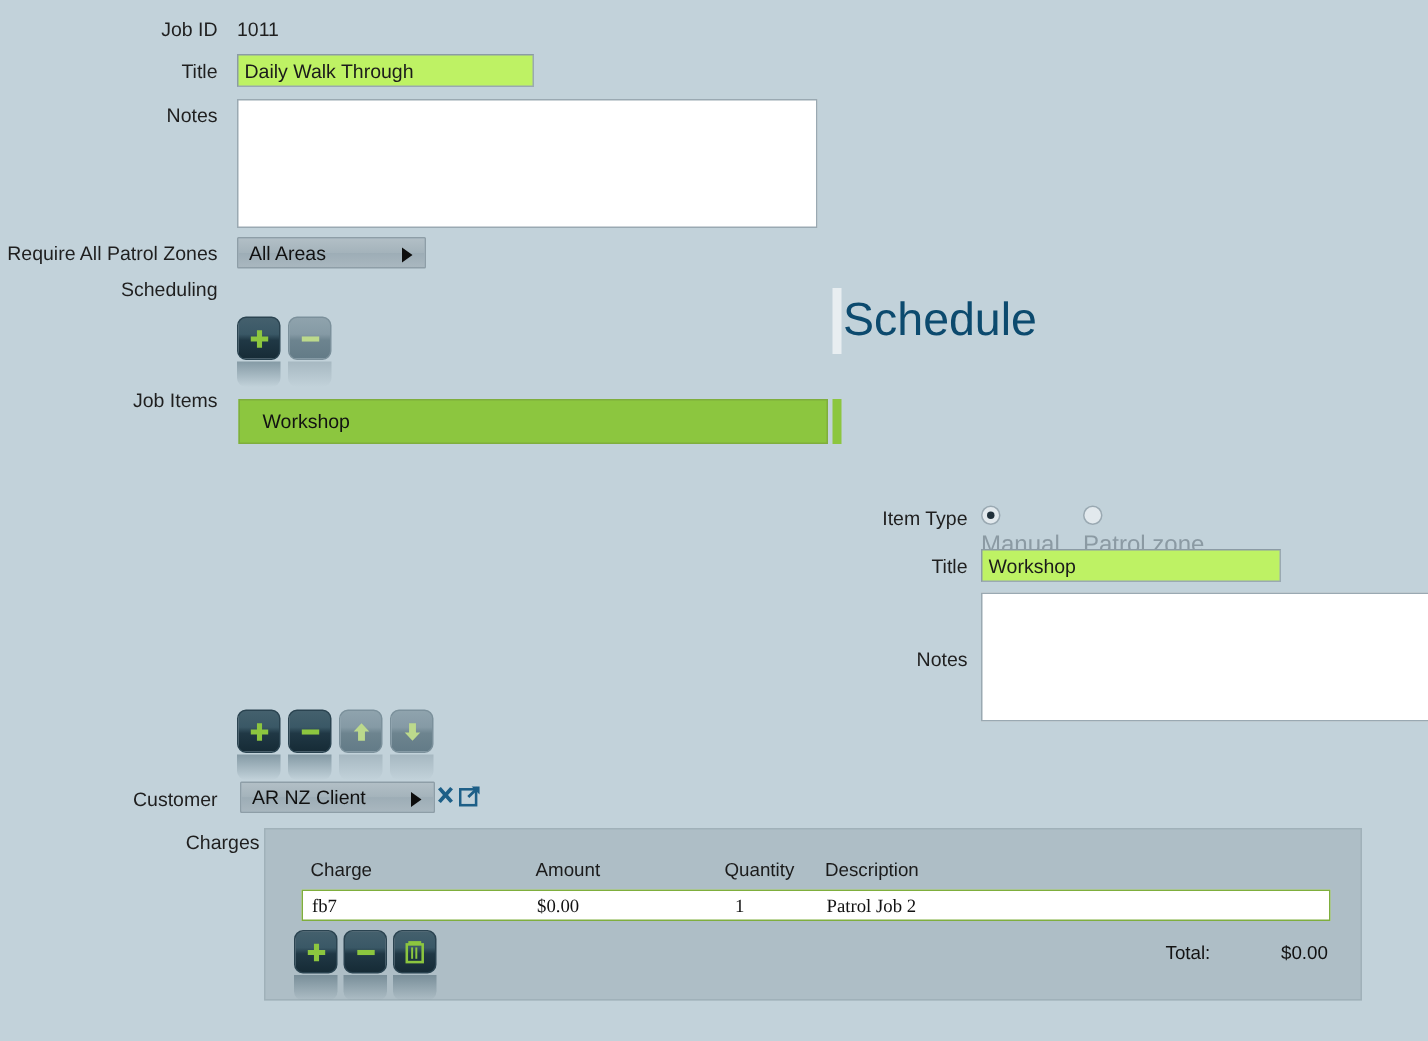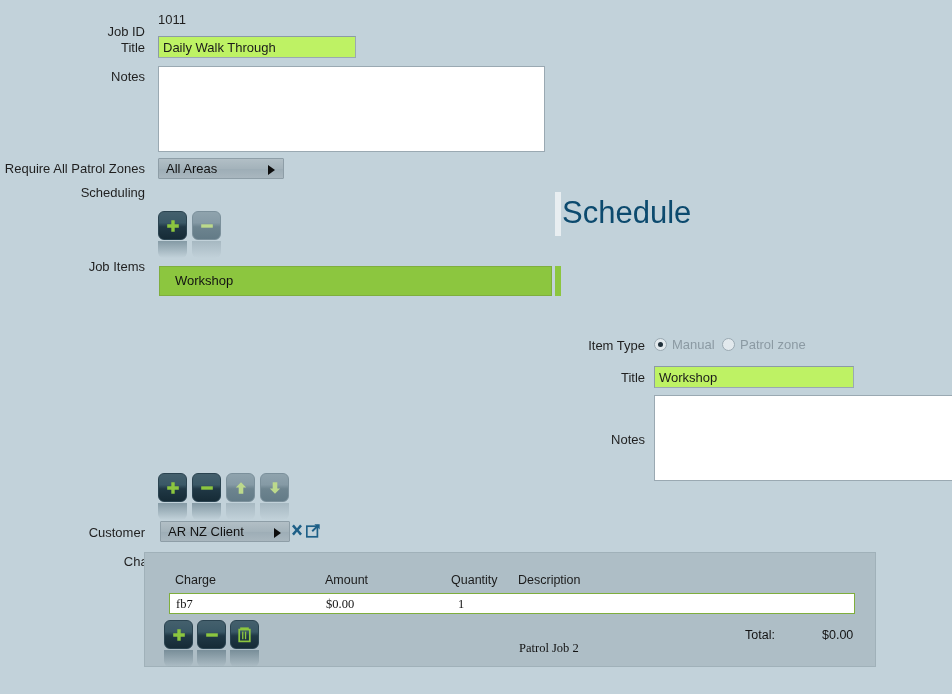--- a/index.html
+++ b/index.html
@@ -153,26 +153,26 @@
   }
   .headbar {
     position: absolute;
     width: 6px;
   }
 
   
   .radio-wrap {
     position: absolute;
     display: flex;
-    align-items: center;
     gap: 5px;
-    font-size: 13px;
+    font-size: 16px;
     color: #8b9aa3;
     white-space: nowrap;
     cursor: default;
+    flex-direction: column;
   }
   .radio {
     width: 13px; height: 13px;
     border-radius: 50%;
     background: #e2e9ed;
     border: 1px solid #9aa9b2;
     box-sizing: border-box;
     position: relative;
     flex: 0 0 auto;
   }
@@ -225,21 +225,21 @@
     position: absolute;
     cursor: pointer;
     line-height: 0;
   }
 </style>
 </head>
 <body>
 
 <div class="stage">
 
-  <div class="lbl" style="left:0px; top:24px; width:145px;">Job ID</div>
+  <div class="lbl" style="left:0px; top:12px; width:145px;">Job ID</div>
   <div class="val-static" style="left:158px; top:12px;">1011</div>
 
   <div class="lbl" style="left:0px; top:40px; width:145px;">Title</div>
   <input class="txt" style="left: 158px; top: 36px; width: 198px; height: 22px;" value="Daily Walk Through">
 
   <div class="lbl" style="left:0px; top:69px; width:145px;">Notes</div>
   <textarea class="txtarea" style="left: 158px; top: 66px; width: 387px; height: 86px;"></textarea>
 
   <div class="lbl" style="left:0px; top:161px; width:145px;">Require All Patrol Zones</div>
   <div class="combo" style="left:158px; top:158px; width:126px; height:21px;">
@@ -315,32 +315,32 @@
   <div class="ico-btn" style="left:306px; top:523px;">
     <svg width="15" height="16" viewBox="0 0 15 16">
       <rect x="0.8" y="3.2" width="10.6" height="10.6" fill="none" stroke="#1d5f87" stroke-width="1.7"></rect>
       <path d="M6.2 8.3L12.6 2.1" stroke="#1d5f87" stroke-width="1.9" fill="none"></path>
       <path d="M8.4 1.3h5.3v5.3z" fill="#1d5f87"></path>
     </svg>
   </div>
 
   <div class="lbl" style="left:0px; top:554px; width:145px;margin-left:28px;">Charges</div>
 
-  <div class="panel" style="left:144px; top:552px; width:732px; height:115px;">
+  <div class="panel" style="left:176px; top:552px; width:732px; height:115px;">
 
     <div class="chg-head" style="left:30px; top:20px;">Charge</div>
     <div class="chg-head" style="left:180px; top:20px;">Amount</div>
     <div class="chg-head" style="left:278px; top:20px;margin-left:28px;">Quantity</div>
     <div class="chg-head" style="left:373px; top:20px;">Description</div>
 
     <div class="chg-row" style="left:24px; top:40px; width:686px; height:21px;">
       <div class="chg-cell" style="left:6px; top:1px;">fb7</div>
       <div class="chg-cell" style="left:156px; top:1px;">$0.00</div>
       <div class="chg-cell" style="left:288px; top:1px;">1</div>
-      <div class="chg-cell" style="left:349px; top:1px;margin-top:44px;">Patrol Job 2</div>
+      <div class="chg-cell" style="left:349px; top:1px;">Patrol Job 2</div>
     </div>
 
     <div class="btn" style="left:19px; top:67px;">
       <div class="face">
         <svg class="glyph" width="16" height="16" viewBox="0 0 16 16">
           <path d="M6.3 2.2h3.4v4.1h4.1v3.4H9.7v4.1H6.3V9.7H2.2V6.3h4.1z" fill="#8cc63f"></path>
         </svg>
       </div>
       <div class="refl"></div>
     </div>

